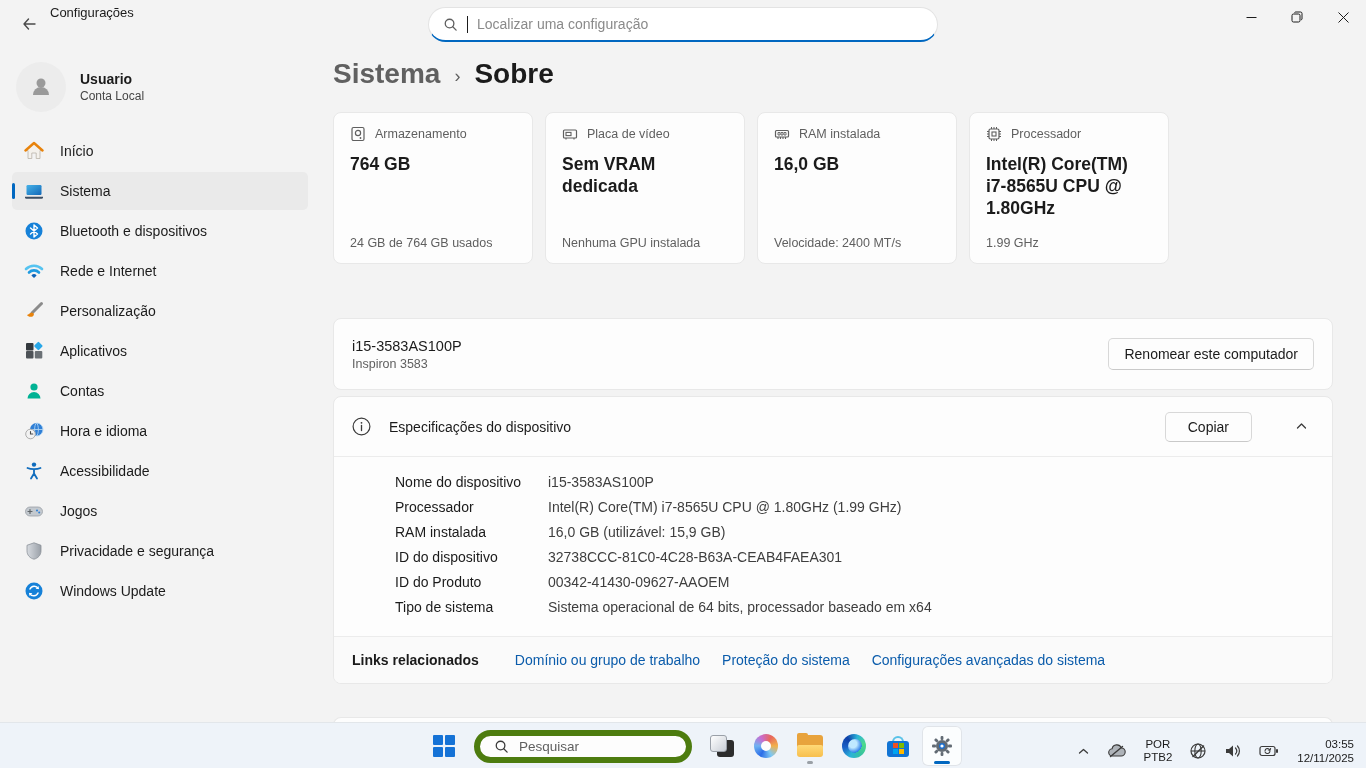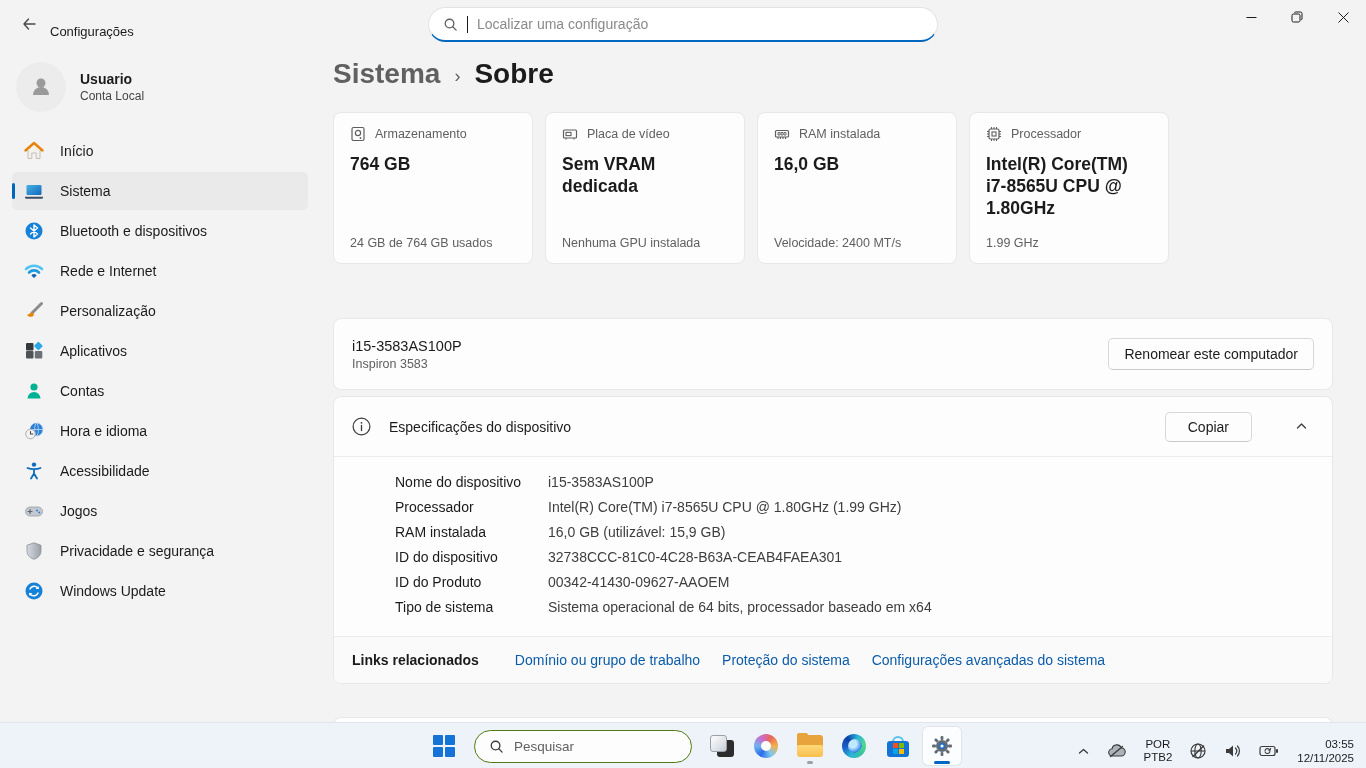--- a/index.html
+++ b/index.html
@@ -6,21 +6,21 @@
   html,body { width:1366px; height:768px; }
   body {
     font-family:"Liberation Sans", sans-serif;
     background:#f3f3f3; color:#1b1b1b; overflow:hidden; position:relative;
     font-size:14px;
   }
   
   .titlebar { position:absolute; top:0; left:0; right:0; height:48px; }
   .back-btn { position:absolute; left:14px; top:12px; width:30px; height:24px;
     display:flex; align-items:center; justify-content:center; color:#4a4a4a; font-size:16px; border-radius:4px; cursor:pointer;}
-  .app-title { position:absolute; left:50px; top:24px; font-size:13px; color:#1b1b1b; }
+  .app-title { position:absolute; left:50px; top:5px; font-size:13px; color:#1b1b1b; }
   .search-box { position:absolute; left:428px; top:7px; width:510px; height:35px;
     background:#fff; border:1px solid #e3e3e3; border-bottom:2px solid #0067c0;
     border-radius:18px; display:flex; align-items:center; padding:0 14px; gap:9px;}
   .search-box .caret { width:1px; height:17px; background:#1b1b1b; }
   .search-box input { border:none; outline:none; background:transparent; flex:1;
     font-family:inherit; font-size:14px; color:#1b1b1b; }
   .search-box input::placeholder { color:#8a8a8a; }
   .win-controls { position:absolute; right:0; top:0; display:flex; }
   .win-controls .wc { width:46px; height:34px; display:flex; align-items:center; justify-content:center; color:#1b1b1b; cursor:pointer;}
   
@@ -72,21 +72,21 @@
     border:1px solid #e8e8e8; border-bottom:none; border-radius:8px 8px 0 0;}
   
   .taskbar { position:absolute; left:0; bottom:0; right:0; height:46px; background:#eef3f9; border-top:1px solid #e2e6ea;}
   .tb-center { position:absolute; left:424px; top:0; height:46px; display:flex; align-items:center; gap:4px;}
   .tb-btn { width:40px; height:40px; border-radius:6px; display:flex; flex-direction:column; align-items:center; justify-content:center; cursor:pointer; position:relative;}
   .tb-btn.active { background:#fbfdfe; box-shadow:0 0 0 1px #e0e4e9 inset; }
   .tb-btn.active::after { content:""; position:absolute; bottom:2px; width:16px; height:3px; background:#0067c0; border-radius:2px;}
   .tb-btn.running::after { content:""; position:absolute; bottom:2px; width:6px; height:3px; background:#9aa0a6; border-radius:2px;}
   .win-logo { width:22px; height:22px; display:grid; grid-template-columns:10px 10px; grid-template-rows:10px 10px; gap:2px;}
   .win-logo span { background:#1572d6; border-radius:1px;}
-  .tb-search { height:33px; width:218px; background:#fdfdfd; border:1px solid #4d7c0f; border-radius:17px;
+  .tb-search { height:33px; width:218px; background:#fdfdfd; border:6px solid #4d7c0f; border-radius:17px;
     display:flex; align-items:center; gap:10px; padding:0 14px; margin:0 6px; cursor:text;}
   .tb-search input { border:none; outline:none; background:transparent; width:130px; font-family:inherit; font-size:13.5px; color:#1b1b1b;}
   .tb-search input::placeholder { color:#5f5f5f; }
   .taskview { position:relative; width:24px; height:24px;}
   .taskview .tv-back { position:absolute; right:0; bottom:1px; width:17px; height:17px; background:#2d2d2d; border-radius:3px;}
   .taskview .tv-front { position:absolute; left:0; top:1px; width:17px; height:17px; background:linear-gradient(135deg,#ffffff,#c9ced6); border:1px solid #9aa0a8; border-radius:3px;}
   .copilot { width:24px; height:24px; border-radius:50%;
     background:conic-gradient(from 210deg,#2b6de8,#6fb3f2,#c96ccf,#e8685c,#f2b14b,#7ec8f2,#2b6de8); position:relative;}
   .copilot::after { content:""; position:absolute; left:7px; top:7px; width:10px; height:10px; background:#fdfdfd; border-radius:50%;}
   .folder { position:relative; width:26px; height:22px;}

